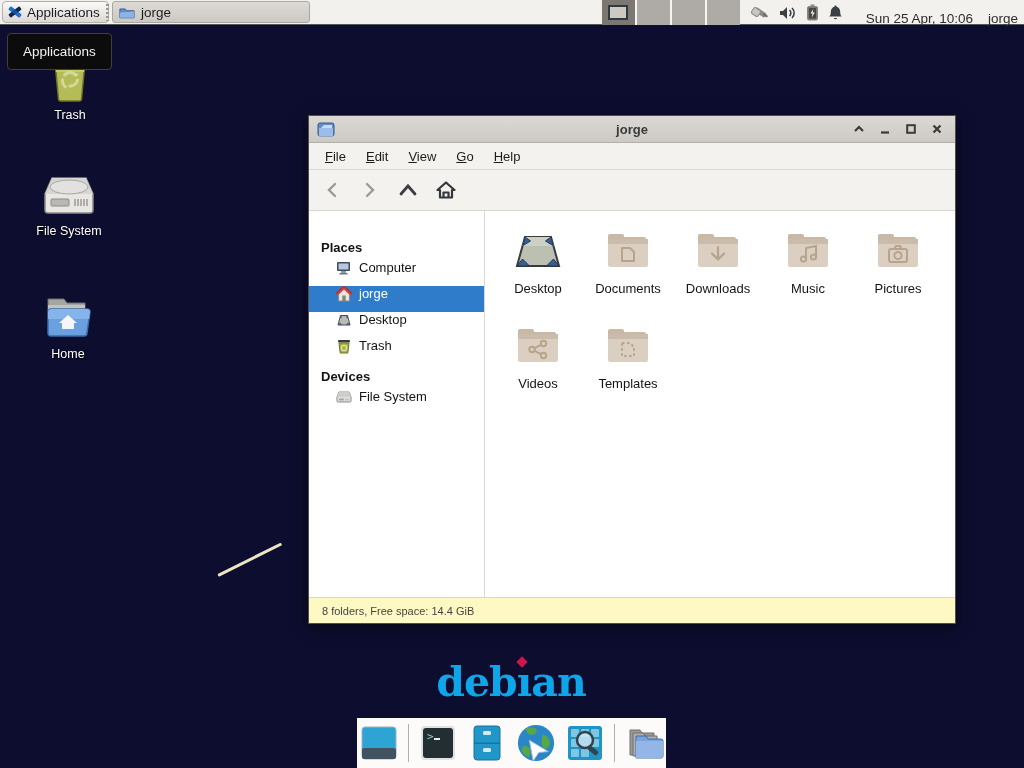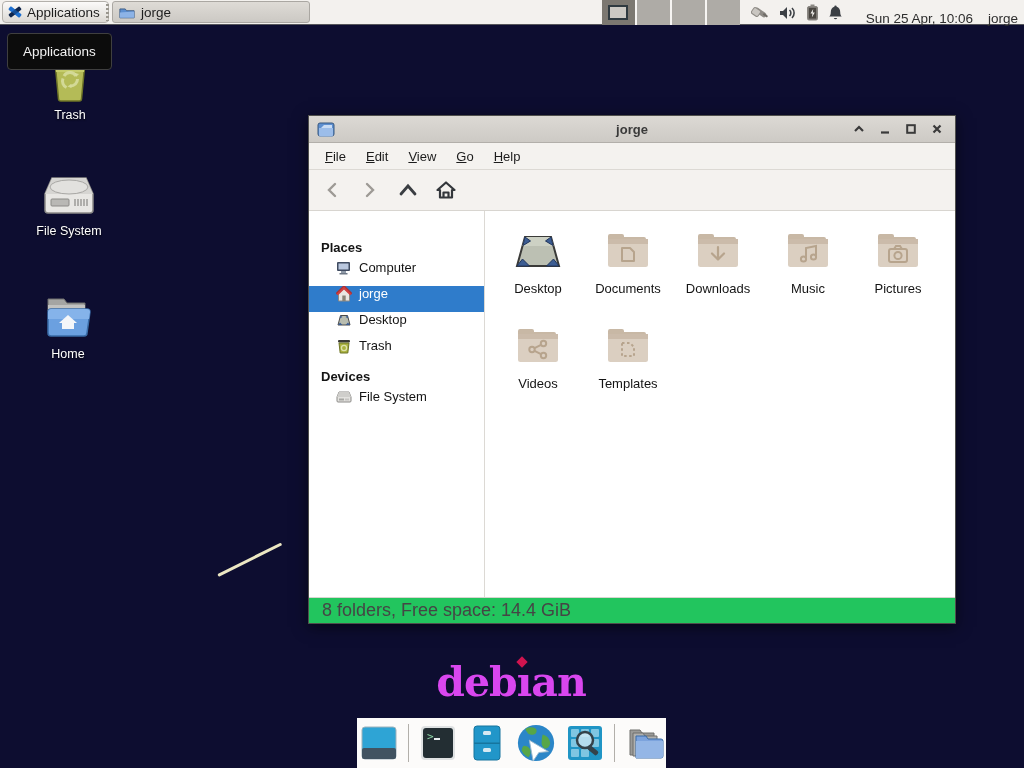--- a/index.html
+++ b/index.html
@@ -31,21 +31,21 @@
   .desk-icon .ic { height:50px; display:flex; align-items:flex-end; justify-content:center; }
   .desk-icon .lbl { margin-top:6px; }
   #desk-trash { left:18px; top:52px; z-index:10; }
   #desk-fs { left:17px; top:168px; }
   #desk-home { left:16px; top:291px; }
 
   .line-artifact { position:absolute; left:218px; top:574px; width:71px; height:3px; background:#ece7c3; border-radius:2px;
     transform:rotate(-26.5deg); transform-origin:left center; }
 
   
-  .debian { position:absolute; left:411px; top:658px; width:200px; text-align:center; color:#d946ef;
+  .debian { position:absolute; left:411px; top:658px; width:200px; text-align:center; color:#0ea5e9;
     font-family:"DejaVu Serif","Liberation Serif",serif; font-size:41px; font-weight:600; letter-spacing:-1px; }
   .debian .iwrap { position:relative; }
   .debian .idot { position:absolute; left:1px; top:0px; width:8px; height:8px; background:#d0144f; transform:rotate(45deg); }
 
   
   .dock { position:absolute; left:357px; top:718px; width:309px; height:50px; background:#fcfbfa; display:flex; align-items:center;
     justify-content:center; gap:9px; }
   .dock .sep { width:1px; height:38px; background:#b2afaa; }
   .dock-item { width:40px; height:40px; display:flex; align-items:center; justify-content:center; }
 
@@ -71,22 +71,22 @@
   .win-body { flex:1; display:flex; min-height:0; }
   .sidebar { width:176px; background:#fff; border-right:1px solid #dcd9d4; padding-top:24px; font-size:13px; color:#141414; }
   .side-header { font-weight:bold; padding:5px 12px; }
   .side-row { height:26px; display:flex; align-items:flex-start; gap:7px; padding-left:27px; }
   .side-row.selected { background:#2f7ccb; color:#fff; }
   .main-area { flex:1; background:#fff; padding:10px 0 0 8px; display:flex; flex-wrap:wrap; align-content:flex-start; }
   .folder-cell { width:90px; height:95px; display:flex; flex-direction:column; align-items:center; }
   .folder-cell .glyph { height:58px; display:flex; align-items:center; }
   .folder-cell .flabel { font-size:13px; color:#141414; margin-top:2px; }
 
-  .statusbar { height:26px; background:#22c55e; border-top:1px solid #d8d5d0; display:flex; align-items:center; padding-left:13px;
-    font-size:18px; color:#454545; }
+  .statusbar { height:26px; background:#fef9c3; border-top:1px solid #d8d5d0; display:flex; align-items:center; padding-left:13px;
+    font-size:11px; color:#454545; }
 </style>
 </head>
 <body>
 
 <div class="panel">
   <div class="app-button">
     <span style="display:flex">
       <svg width="16" height="16" viewBox="0 0 16 16">
         <rect x="1" y="6" width="14" height="4" rx="1" fill="#1e6fd0" transform="rotate(38 8 8)"></rect>
         <rect x="1" y="6" width="14" height="4" rx="1" fill="#10264c" transform="rotate(-38 8 8)"></rect>

